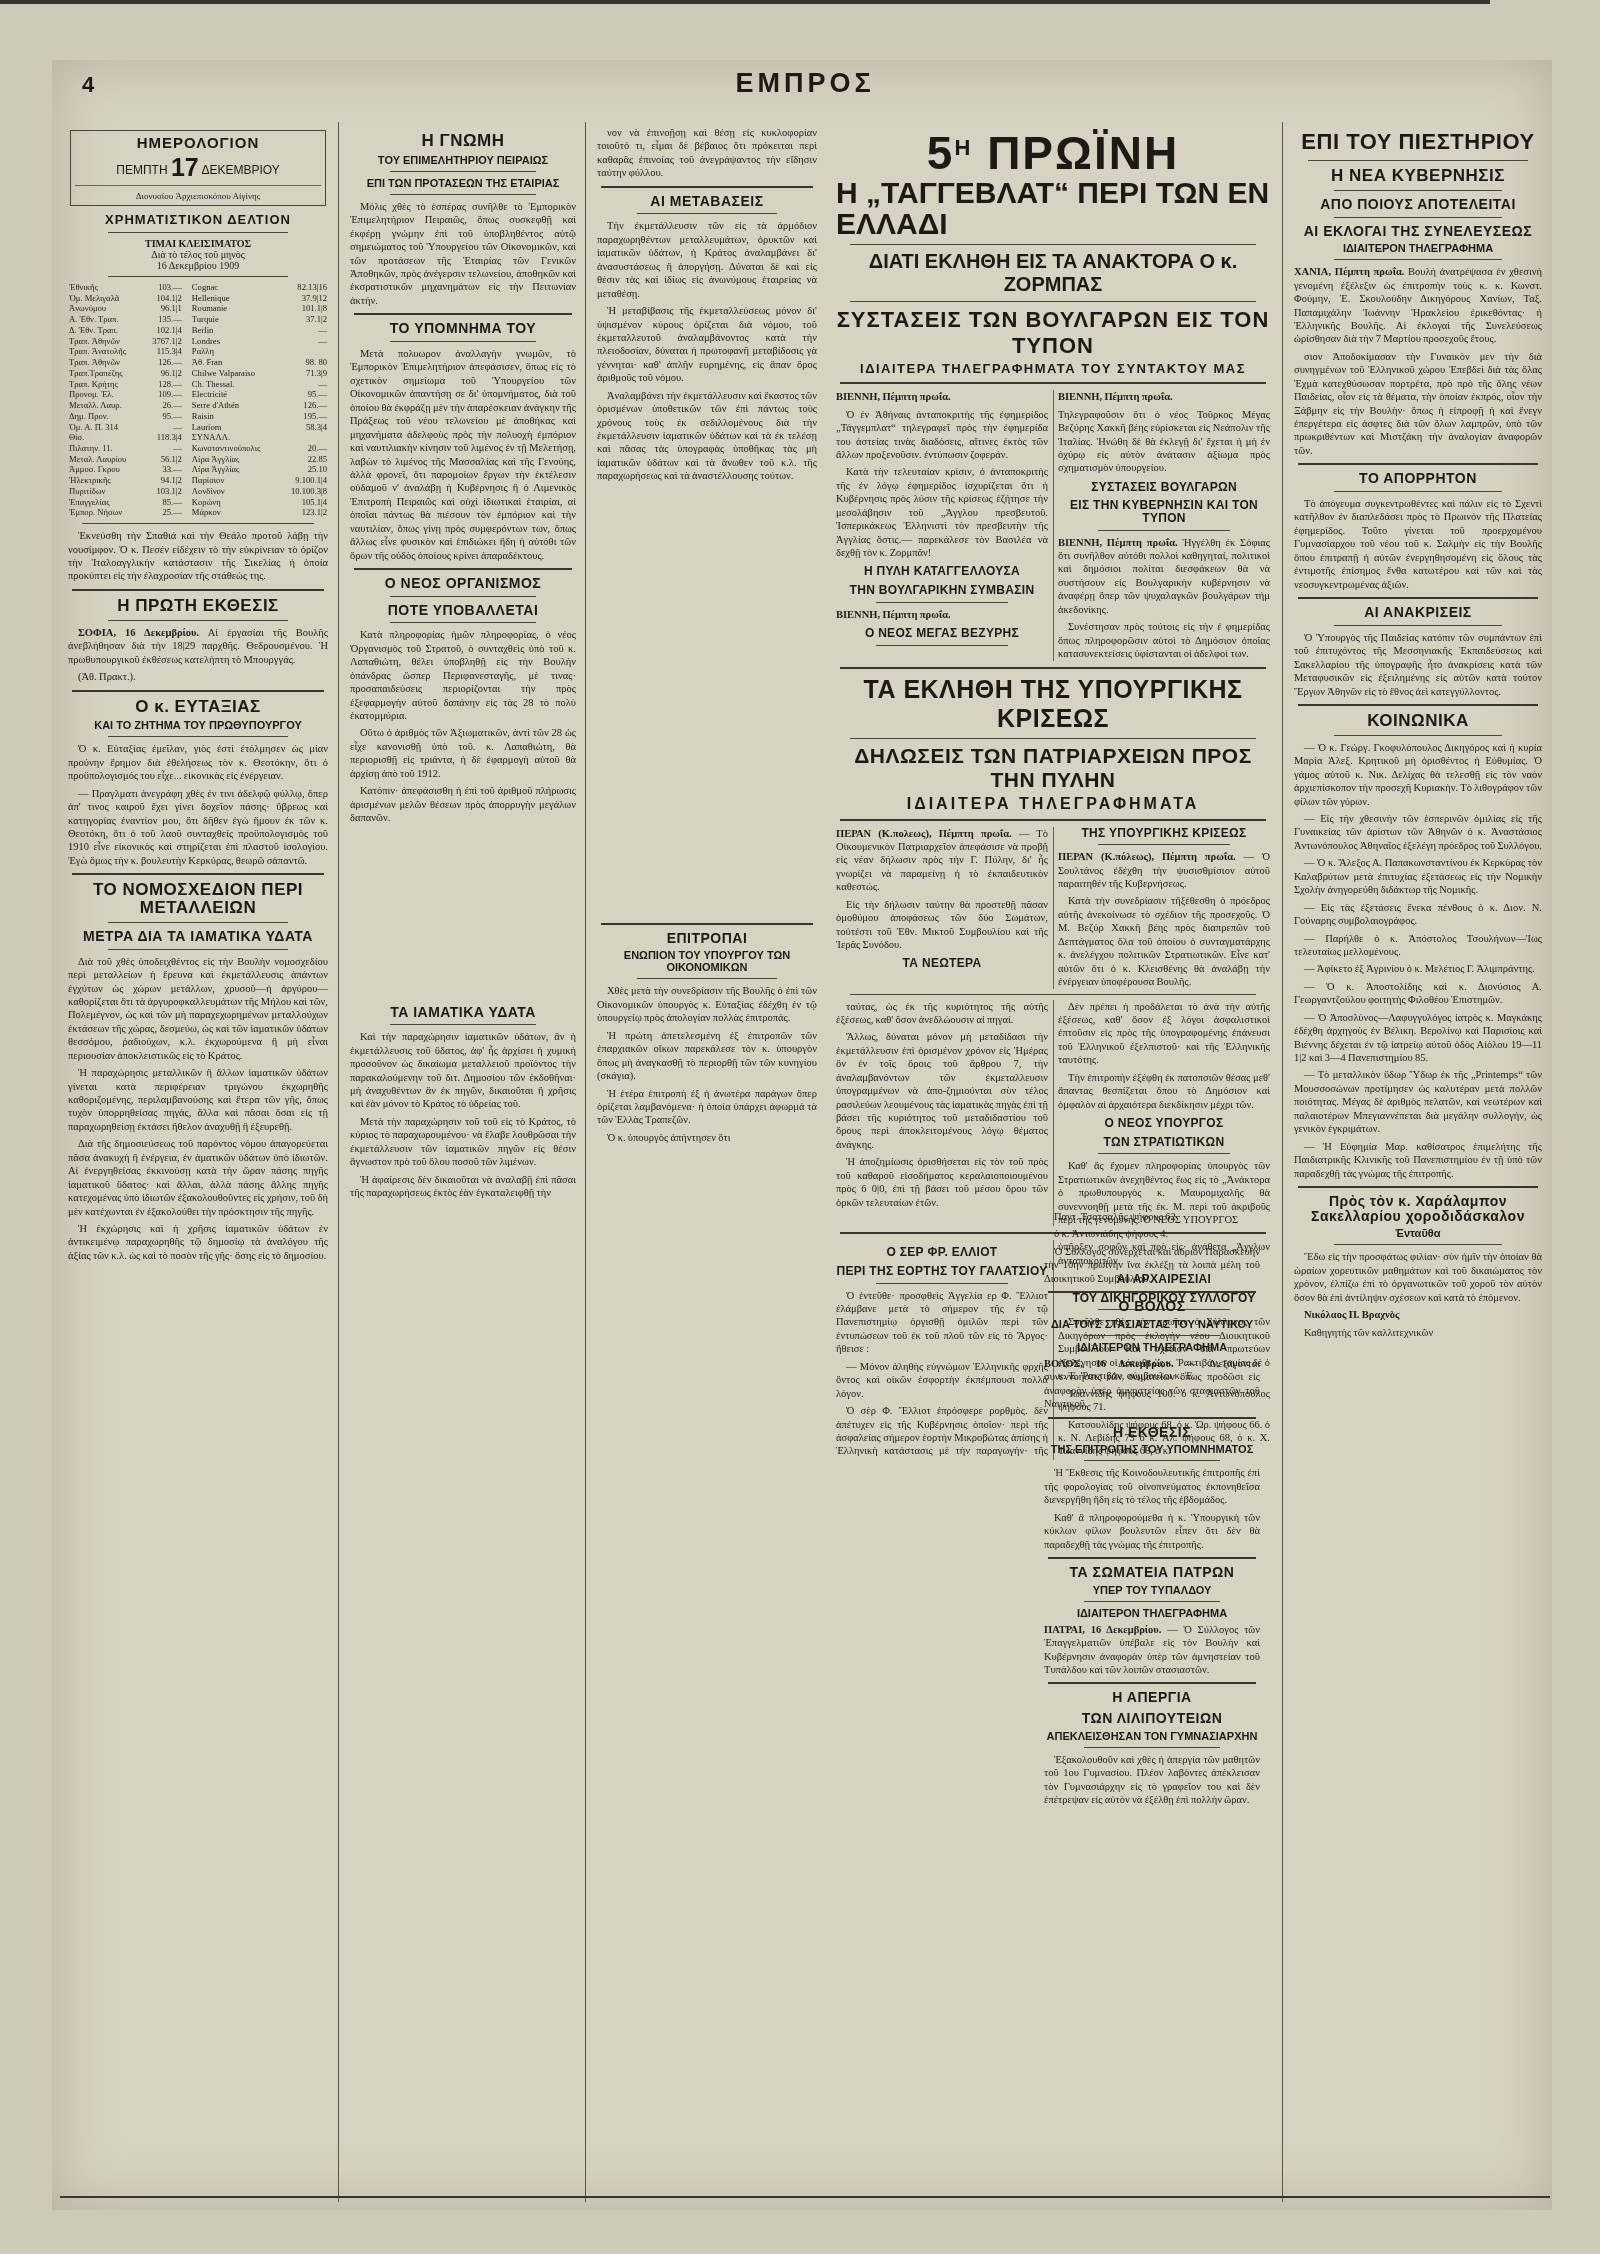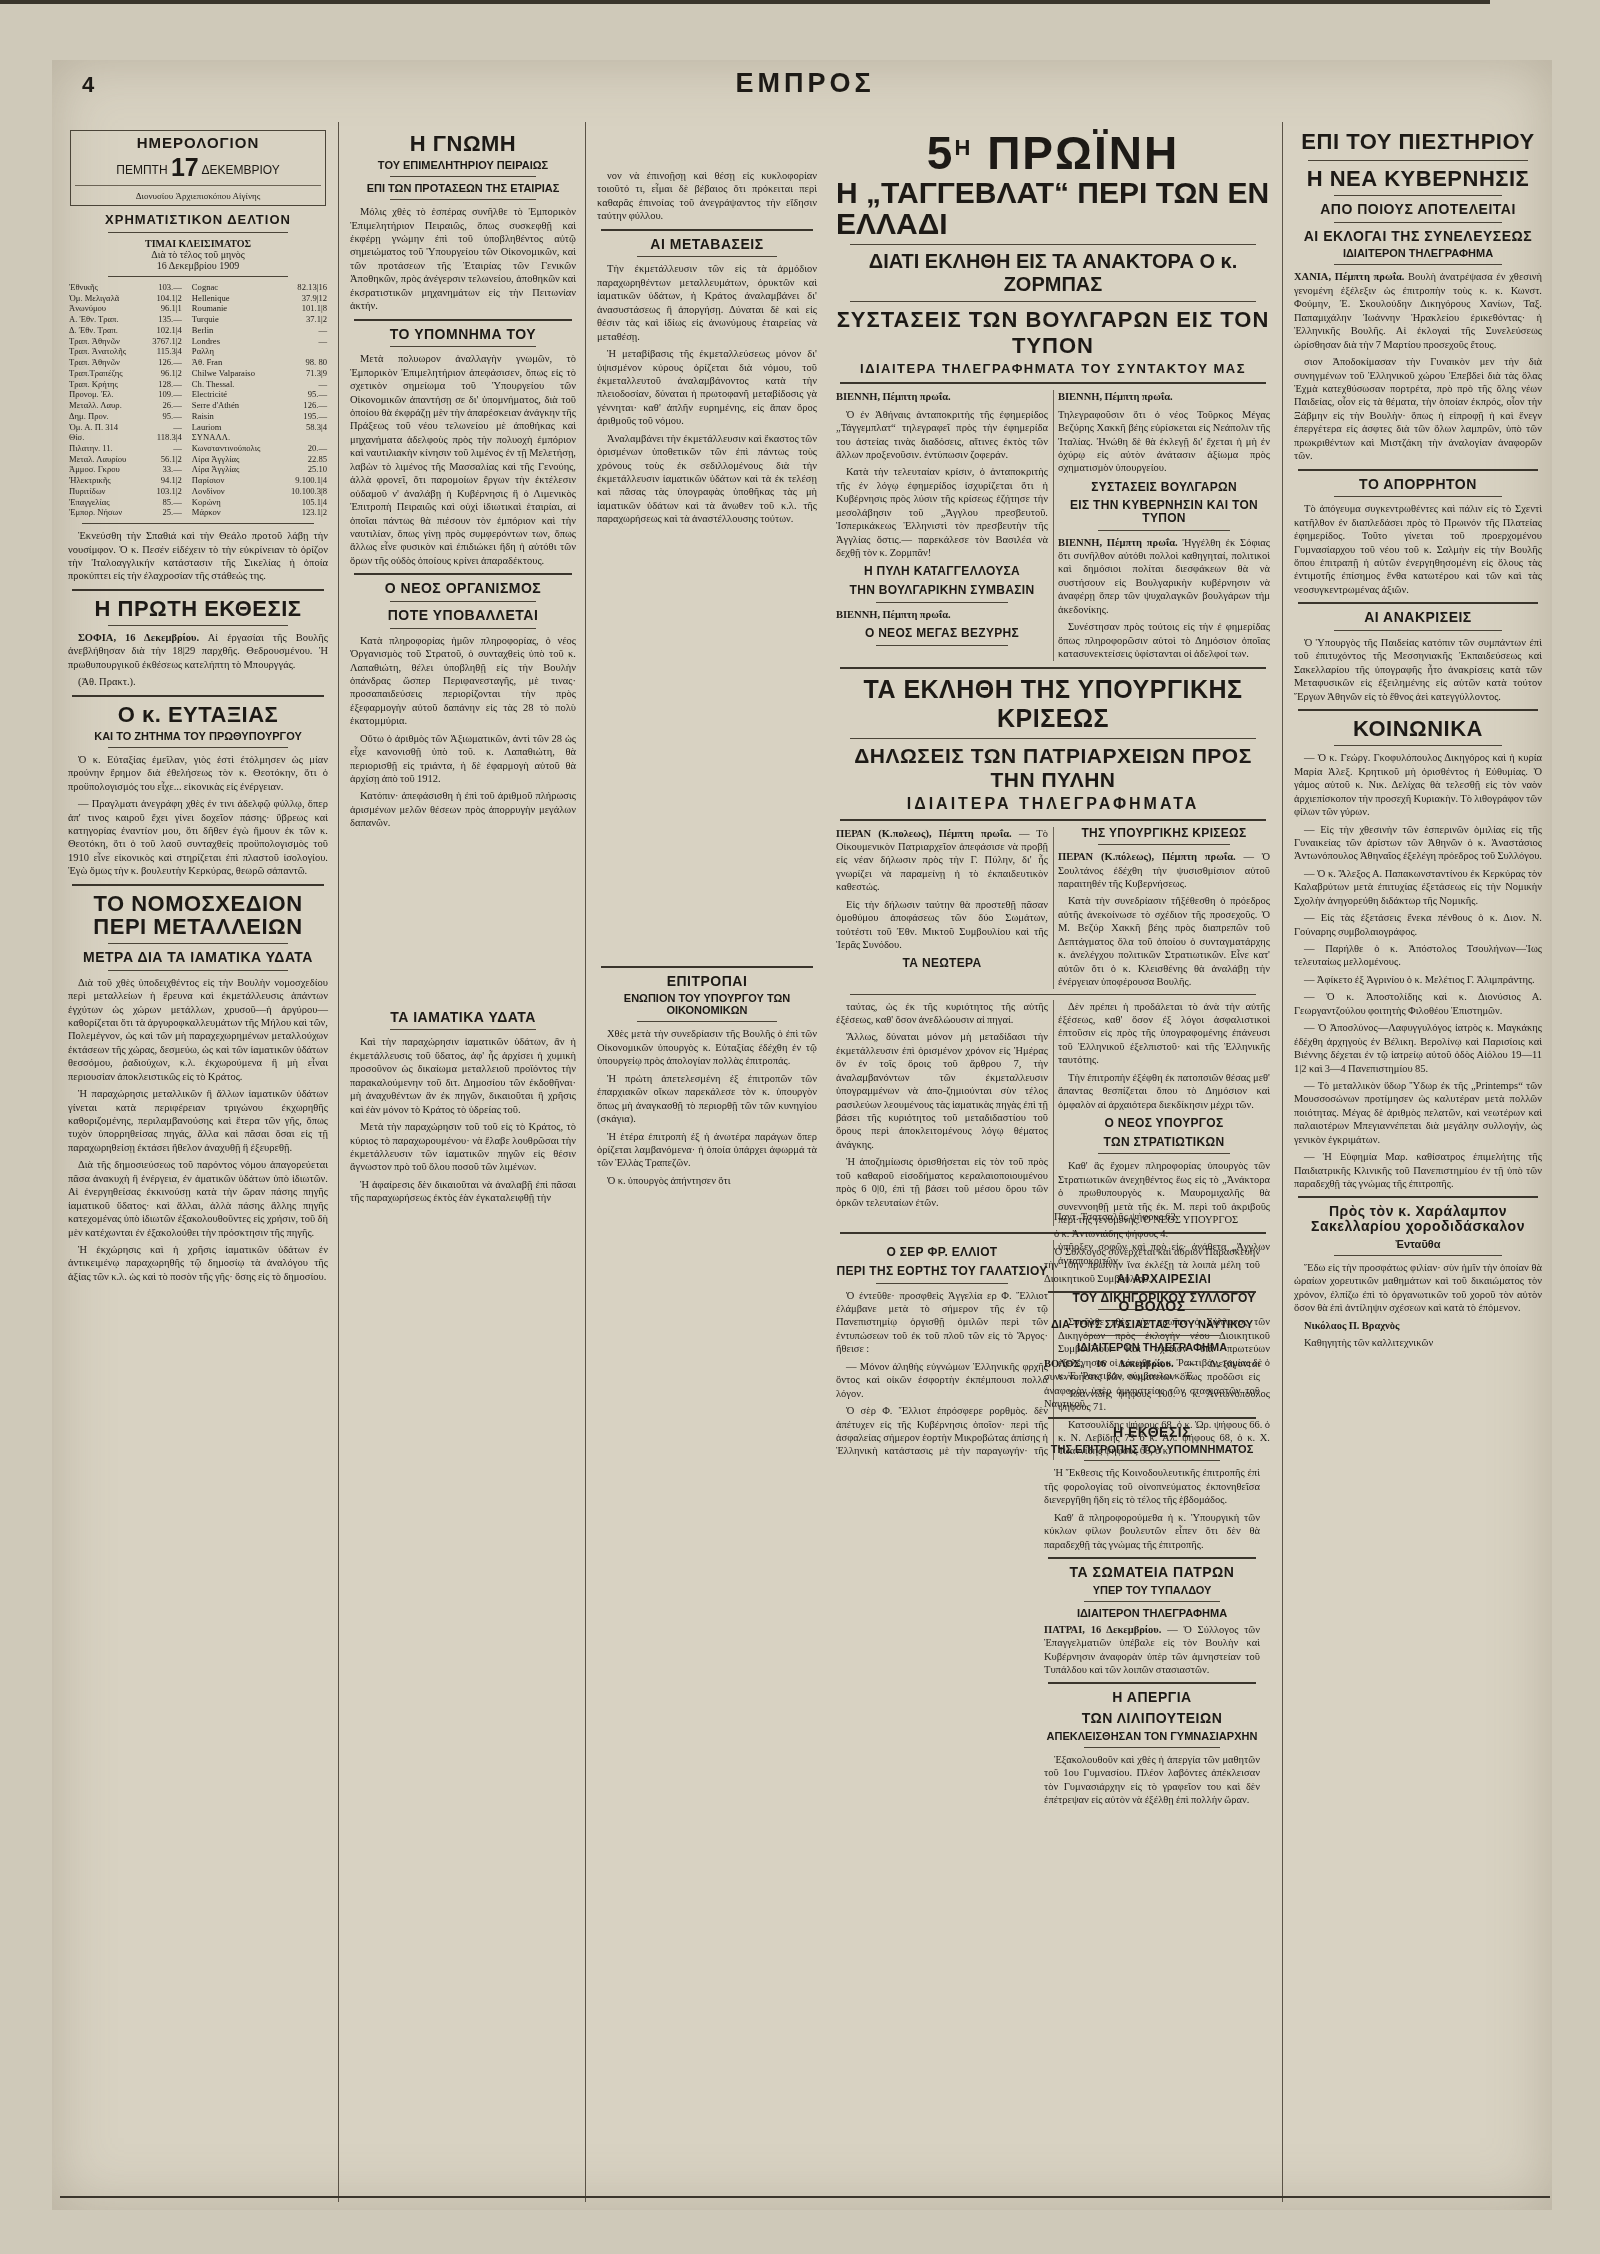--- a/index.html
+++ b/index.html
@@ -46,21 +46,21 @@
   .col { position: absolute; top: 126px; }
   .col-inner { padding: 0 6px; }
 
   h2.head, h3.head, h4.head {
     margin: 6px 0 4px 0;
     text-align: center;
     font-family: "Liberation Sans", sans-serif;
     font-weight: bold;
     line-height: 1.05;
   }
-  h2.head { font-size: 22px; letter-spacing: .5px; }
+  h2.head { font-size: 17px; letter-spacing: .5px; }
   h3.head { font-size: 14px; letter-spacing: .5px; }
   h4.head { font-size: 12px; letter-spacing: .3px; }
 
   .sub {
     text-align: center; font-size: 11px; font-family: "Liberation Sans", sans-serif;
     font-weight: bold; margin: 2px 0 4px 0;
   }
   .divider {
     border: 0; border-top: 1px solid #4a4438; margin: 5px 14px;
   }
@@ -420,21 +420,21 @@
       <div style="height:170px"></div>
 
       <h3 class="head">ΤΑ ΙΑΜΑΤΙΚΑ ΥΔΑΤΑ</h3>
       <hr class="divider short">
       <p class="body">Καὶ τὴν παραχώρησιν ἰαματικῶν ὑδάτων, ἂν ἡ ἐκμετάλλευσις τοῦ ὕδατος, ἀφ' ἧς ἀρχίσει ἡ χυμικὴ προσοῦνον ὡς δικαίωμα μεταλλειοῦ προϊόντος τὴν παρακαλούμενην τοῦ διτ. Δημοσίου τῶν ἐκδοθῆναι· μὴ ἀναχυθέντων ἂν ἐκ πηγῶν, δικαιοῦται ἢ χρῆσις καὶ ἐὰν μόνον τὸ Κράτος τὸ ὑδρείας τοῦ.</p>
       <p class="body">Μετὰ τὴν παραχώρησιν τοῦ τοῦ εἰς τὸ Κράτος, τὸ κύριος τὸ παραχωρουμένου· νὰ ἔλαβε λουθρῶσαι τὴν ἐκμετάλλευσιν τῶν ἰαματικῶν πηγῶν εἰς θέσιν ἄγνωστον πρὸ τοῦ ὅλου ποσοῦ τῶν λιμένων.</p>
       <p class="body">Ἡ ἀφαίρεσις δὲν δικαιοῦται νὰ ἀναλαβῇ ἐπὶ πᾶσαι τῆς παραχωρήσεως ἐκτὸς ἐὰν ἐγκαταλειφθῇ τὴν</p>
     </div>
   </div>
 
-  <div class="col" style="left:591px; width:232px;margin-top:43px;">
+  <div class="col" style="left:591px; width:232px;">
     <div class="col-inner">
       <p class="body">νον νὰ ἐπινοῇσῃ καὶ θέσῃ εἰς κυκλοφορίαν τοιοῦτό τι, εἶμαι δὲ βέβαιος ὅτι πρόκειται περὶ καθαρᾶς ἐπινοίας τοῦ ἀνεγράψαντος τὴν εἴδησιν ταύτην φύλλου.</p>
 
       <hr class="divider thick">
       <h3 class="head">ΑΙ ΜΕΤΑΒΑΣΕΙΣ</h3>
       <hr class="divider short">
       <p class="body">Τὴν ἐκμετάλλευσιν τῶν εἰς τὰ ἁρμόδιον παραχωρηθέντων μεταλλευμάτων, ὀρυκτῶν καὶ ἰαματικῶν ὑδάτων, ἡ Κράτος ἀναλαμβάνει δι' ἀνασυστάσεως ἢ ἀποργήσῃ. Δύναται δὲ καὶ εἰς θέσιν τὰς καὶ ἰδίως εἰς ἀνωνύμους ἑταιρείας νὰ μεταθέσῃ.</p>
       <p class="body">Ἡ μεταβίβασις τῆς ἐκμεταλλεύσεως μόνον δι' ὑψισμένον κύρους ὁρίζεται διὰ νόμου, τοῦ ἐκμεταλλευτοῦ ἀναλαμβάνοντος κατὰ τὴν πλειοδοσίαν, δύναται ἡ πρωτοφανῆ μεταβίδοσις γὰ γέννηται· καθ' ἁπλῆν ευρημένης, εἰς ἅπαν ὅρος ἀριθμοῦς τοῦ νόμου.</p>
       <p class="body">Ἀναλαμβάνει τὴν ἐκμετάλλευσιν καὶ ἕκαστος τῶν ὁρισμένων ὑποθετικῶν τῶν ἐπὶ πάντως τοὺς χρόνους τοὺς ἐκ σεδιλλομένους διὰ τὴν ἐκμετάλλευσιν ἰαματικῶν ὑδάτων καὶ τὰ ἐκ τελέσῃ καὶ πᾶσας τὰς ὑπογραφὰς ὑποθῆκας τὰς μὴ ἰαματικῶν ὑδάτων καὶ τὰ ἄνωθεν τοῦ κ.λ. τῆς παραχωρήσεως καὶ τὰ ἀναστέλλουσης τούτων.</p>
 

